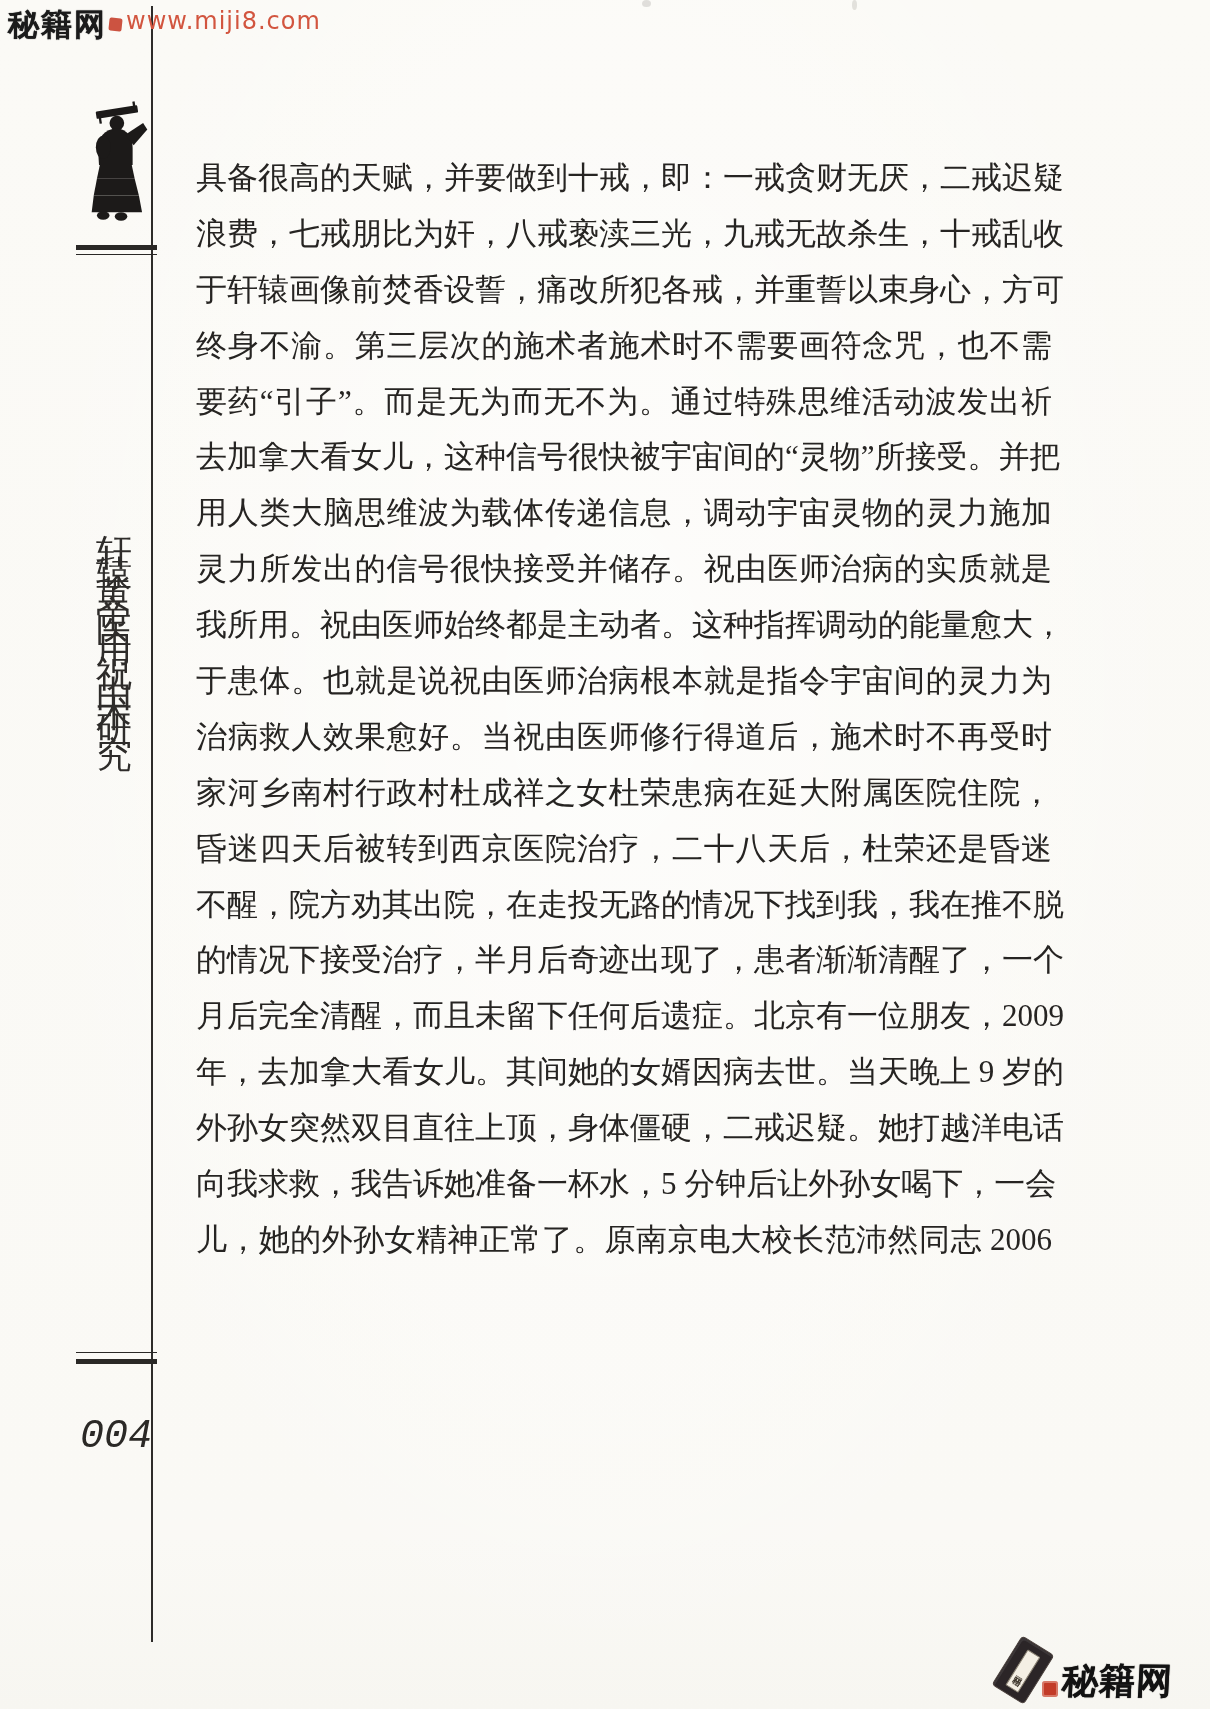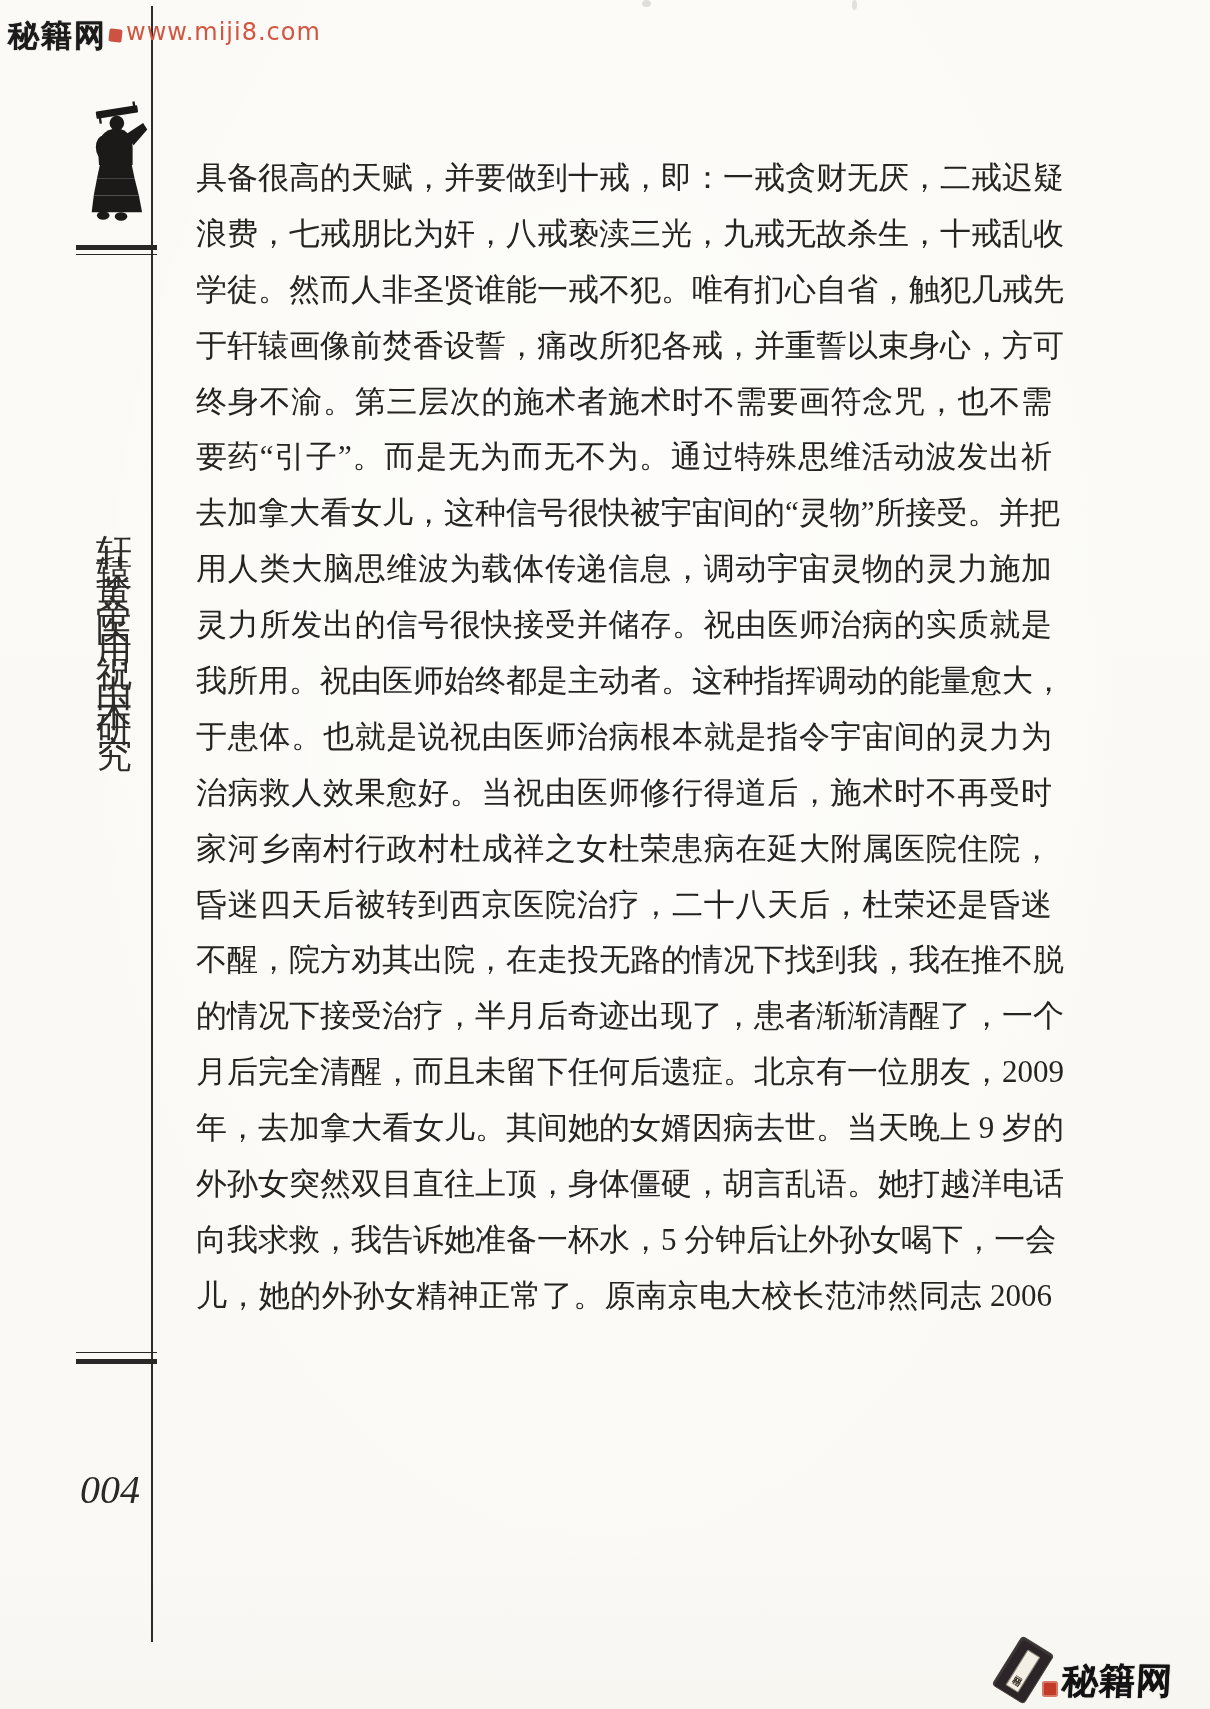--- a/index.html
+++ b/index.html
@@ -8,21 +8,21 @@
     background:#fbfaf6;
     font-family:"Liberation Serif","DejaVu Serif",serif;
   }
   .page{position:absolute;inset:0;
     background:
       radial-gradient(ellipse at 50% 40%, rgba(255,255,255,.6), rgba(0,0,0,0) 70%),
       linear-gradient(180deg,#fbfaf6 0%,#faf9f5 90%,#f7f6f1 100%);
   }
 
   
-  .wm-top{position:absolute;left:8px;top:15px;height:44px;white-space:nowrap;z-index:5;}
+  .wm-top{position:absolute;left:8px;top:4px;height:44px;white-space:nowrap;z-index:5;}
   .wm-top .wm-name{
     font-size:31px;font-weight:700;color:#1b1b1b;letter-spacing:2px;
     font-family:"Liberation Serif","DejaVu Serif",serif;
     text-shadow:0 0 1px #1b1b1b;
   }
   .wm-top .wm-seal{
     display:inline-block;width:13px;height:13px;margin:0 4px 14px 2px;
     background:#c6402e;border-radius:2px;transform:rotate(6deg);
     vertical-align:middle;opacity:.9;
   }
@@ -51,23 +51,23 @@
   .rule-bottom .thick{height:5px;margin-top:6px;}
 
   .vtitle{
     position:absolute;left:98px;top:506px;width:40px;height:640px;
     writing-mode:vertical-rl;text-orientation:upright;
     font-size:36px;letter-spacing:20px;color:#2e2c2a;
     font-family:"Liberation Serif","DejaVu Serif",serif;
     z-index:2;
   }
   .pagenum{
-    position:absolute;left:80px;top:1466px;width:72px;
+    position:absolute;left:80px;top:1414px;width:72px;text-align:center;
     font-size:40px;font-style:italic;color:#2b2926;
-    font-family:Liberation Serif, serif;
+    font-family:Liberation Mono, monospace;
     z-index:2;
   }
 
   
   .body-text{
     position:absolute;left:196px;top:150px;width:856px;
     color:#262422;z-index:2;
   }
   .tline{
     height:55.9px;line-height:55.9px;font-size:31px;
@@ -146,37 +146,36 @@
   <div class="rule rule-bottom">
     <i class="thin"></i>
       <i class="thick"></i>
   </div>
 
   <div class="pagenum">004</div>
 
   <div class="body-text">
     <div class="tline">具备很高的天赋，并要做到十戒，即：一戒贪财无厌，二戒迟疑</div>
     <div class="tline">浪费，七戒朋比为奸，八戒亵渎三光，九戒无故杀生，十戒乱收</div>
-    <div class="tline">学徒。然而人非圣贤谁能一戒不犯。唯有扪心自省，触犯几戒先</div>
     <div class="tline">于轩辕画像前焚香设誓，痛改所犯各戒，并重誓以束身心，方可</div>
     <div class="tline">终身不渝。第三层次的施术者施术时不需要画符念咒，也不需</div>
     <div class="tline">要药“引子”。而是无为而无不为。通过特殊思维活动波发出祈</div>
     <div class="tline">去加拿大看女儿，这种信号很快被宇宙间的“灵物”所接受。并把</div>
     <div class="tline">用人类大脑思维波为载体传递信息，调动宇宙灵物的灵力施加</div>
     <div class="tline">灵力所发出的信号很快接受并储存。祝由医师治病的实质就是</div>
     <div class="tline">我所用。祝由医师始终都是主动者。这种指挥调动的能量愈大，</div>
     <div class="tline">于患体。也就是说祝由医师治病根本就是指令宇宙间的灵力为</div>
     <div class="tline">治病救人效果愈好。当祝由医师修行得道后，施术时不再受时</div>
     <div class="tline">家河乡南村行政村杜成祥之女杜荣患病在延大附属医院住院，</div>
     <div class="tline">昏迷四天后被转到西京医院治疗，二十八天后，杜荣还是昏迷</div>
     <div class="tline">不醒，院方劝其出院，在走投无路的情况下找到我，我在推不脱</div>
     <div class="tline">的情况下接受治疗，半月后奇迹出现了，患者渐渐清醒了，一个</div>
     <div class="tline">月后完全清醒，而且未留下任何后遗症。北京有一位朋友，2009</div>
     <div class="tline">年，去加拿大看女儿。其间她的女婿因病去世。当天晚上 9 岁的</div>
-    <div class="tline">外孙女突然双目直往上顶，身体僵硬，胡言乱语。她打越洋电话</div>
+    <div class="tline">外孙女突然双目直往上顶，身体僵硬，二戒迟疑。她打越洋电话</div>
     <div class="tline">向我求救，我告诉她准备一杯水，5 分钟后让外孙女喝下，一会</div>
     <div class="tline">儿，她的外孙女精神正常了。原南京电大校长范沛然同志 2006</div>
   </div>
 
   <div class="wm-bottom">
     <div class="book-icon">
       <span class="book-label">秘籍网</span>
     </div>
     <span class="seal2"></span>
     <span class="wm2-name">秘籍网</span>

